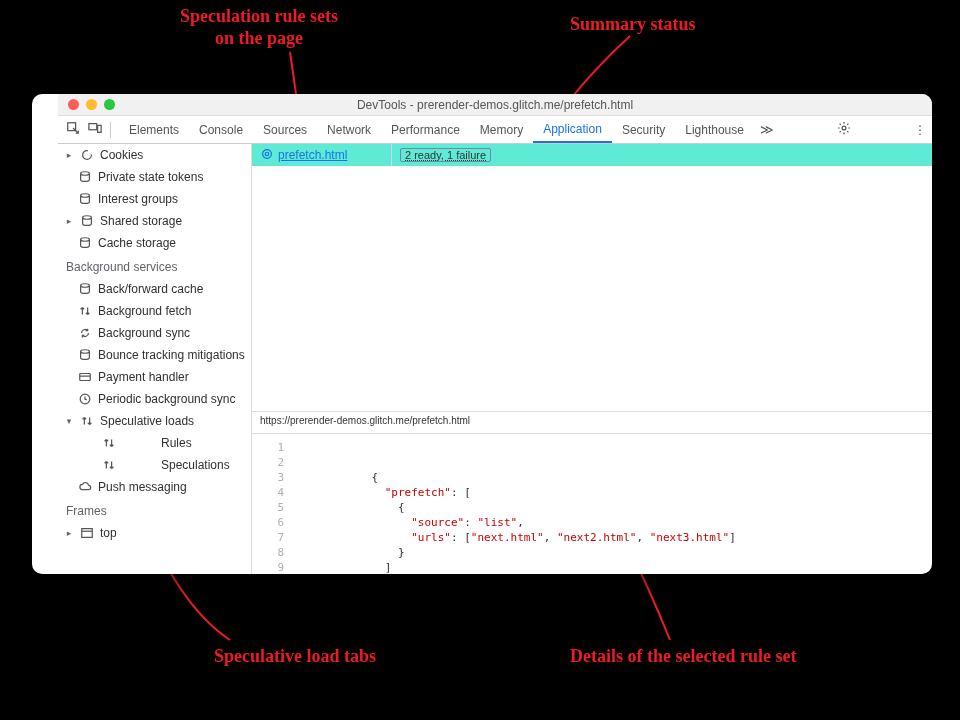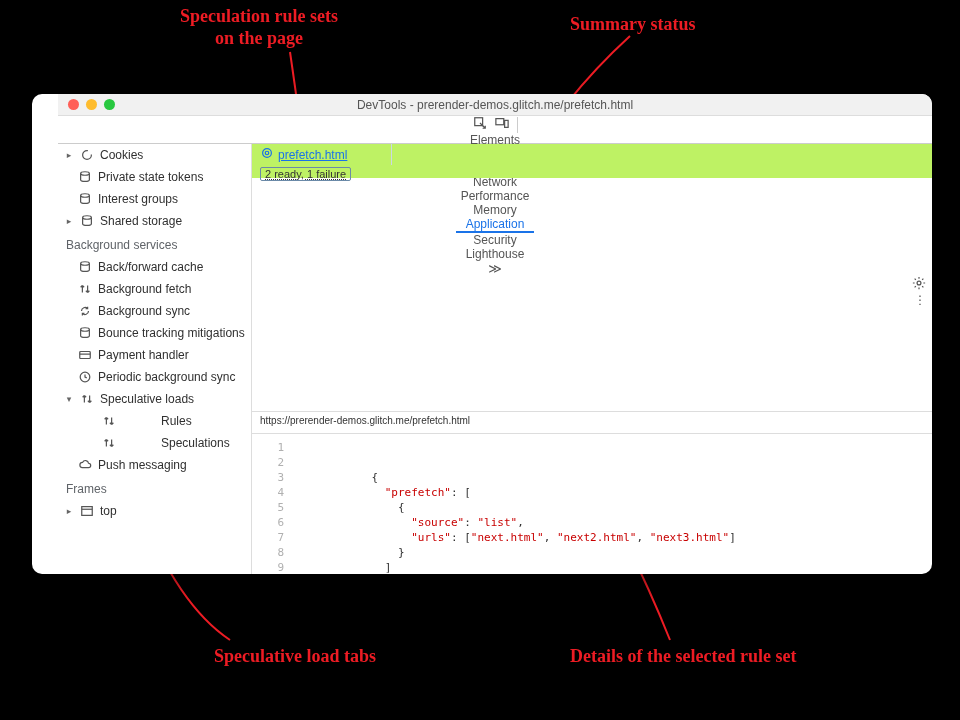--- a/index.html
+++ b/index.html
@@ -53,21 +53,20 @@
   .title-text {
     position: absolute; left: 0; right: 0; text-align: center;
     font-size: 12px; color: #555;
     pointer-events: none;
   }
   .tabstrip {
     height: 28px;
     border-bottom: 1px solid #ccc;
     display: flex; align-items: center;
     color: #555;
-    flex-direction: column;
   }
   .tabstrip .lefticons { display:flex; gap:8px; padding:0 8px; align-items:center; }
   .tab { padding: 0 10px; height: 100%; display:flex; align-items:center; cursor:default; }
   .tab.active { color:#1a73e8; border-bottom:2px solid #1a73e8; }
   .body { flex:1; display:flex; min-height:0; }
   .sidebar {
     width: 194px; border-right:1px solid #ddd;
     overflow:hidden; font-size:12px; color:#303030;
   }
   .sidebar .grouphead {
@@ -83,24 +82,23 @@
   }
   .sidebar .ico { display:inline-flex; width:14px; height:14px; align-items:center; justify-content:center; flex:none; }
   .main { flex:1; display:flex; flex-direction:column; min-width:0; }
   .tablehead {
     display:flex; height:22px; border-bottom:1px solid #ddd;
     font-size:12px; color:#333;
   }
   .col-rule { width:140px; padding:3px 8px; border-right:1px solid #ddd; }
   .col-status { flex:1; padding:3px 8px; }
   .tablerow {
-    display:flex; height:34px;
-    background:#bef264;
+    display:flex; height:22px;
+    background:#5eead4;
     font-size:12px;
-    flex-direction:column;
   }
   .tablerow .c1 {
     width:140px; padding:2px 8px; border-right:1px solid #cbd7e4;
     display:flex; align-items:center; gap:4px; color:#1a73e8;
   }
   .tablerow .c2 {
     flex:1; padding:2px 8px; display:flex; align-items:center;
   }
   .statuschip {
     border:1px solid #6b8aa8; padding:0 4px; font-size:11px; color:#333; border-radius:2px;
@@ -218,20 +216,29 @@
       <div class="item">
           <span class="tri">▸</span>
           <span class="ico">
             <svg class="ic" viewBox="0 0 16 16">
               <ellipse cx="8" cy="4" rx="5" ry="2"></ellipse>
               <path d="M3 4v7c0 1.1 2.2 2 5 2s5-.9 5-2V4"></path>
             </svg>
           </span>
           <span>Shared storage</span>
         </div>
+      <div class="item">
+          <span class="ico">
+            <svg class="ic" viewBox="0 0 16 16">
+              <ellipse cx="8" cy="4" rx="5" ry="2"></ellipse>
+              <path d="M3 4v7c0 1.1 2.2 2 5 2s5-.9 5-2V4"></path>
+            </svg>
+          </span>
+          <span>Cache storage</span>
+        </div>
 
       <div class="grouphead">Background services</div>
       <div class="item">
           <span class="ico">
             <svg class="ic" viewBox="0 0 16 16">
               <ellipse cx="8" cy="4" rx="5" ry="2"></ellipse>
               <path d="M3 4v7c0 1.1 2.2 2 5 2s5-.9 5-2V4"></path>
             </svg>
           </span>
           <span>Back/forward cache</span>

